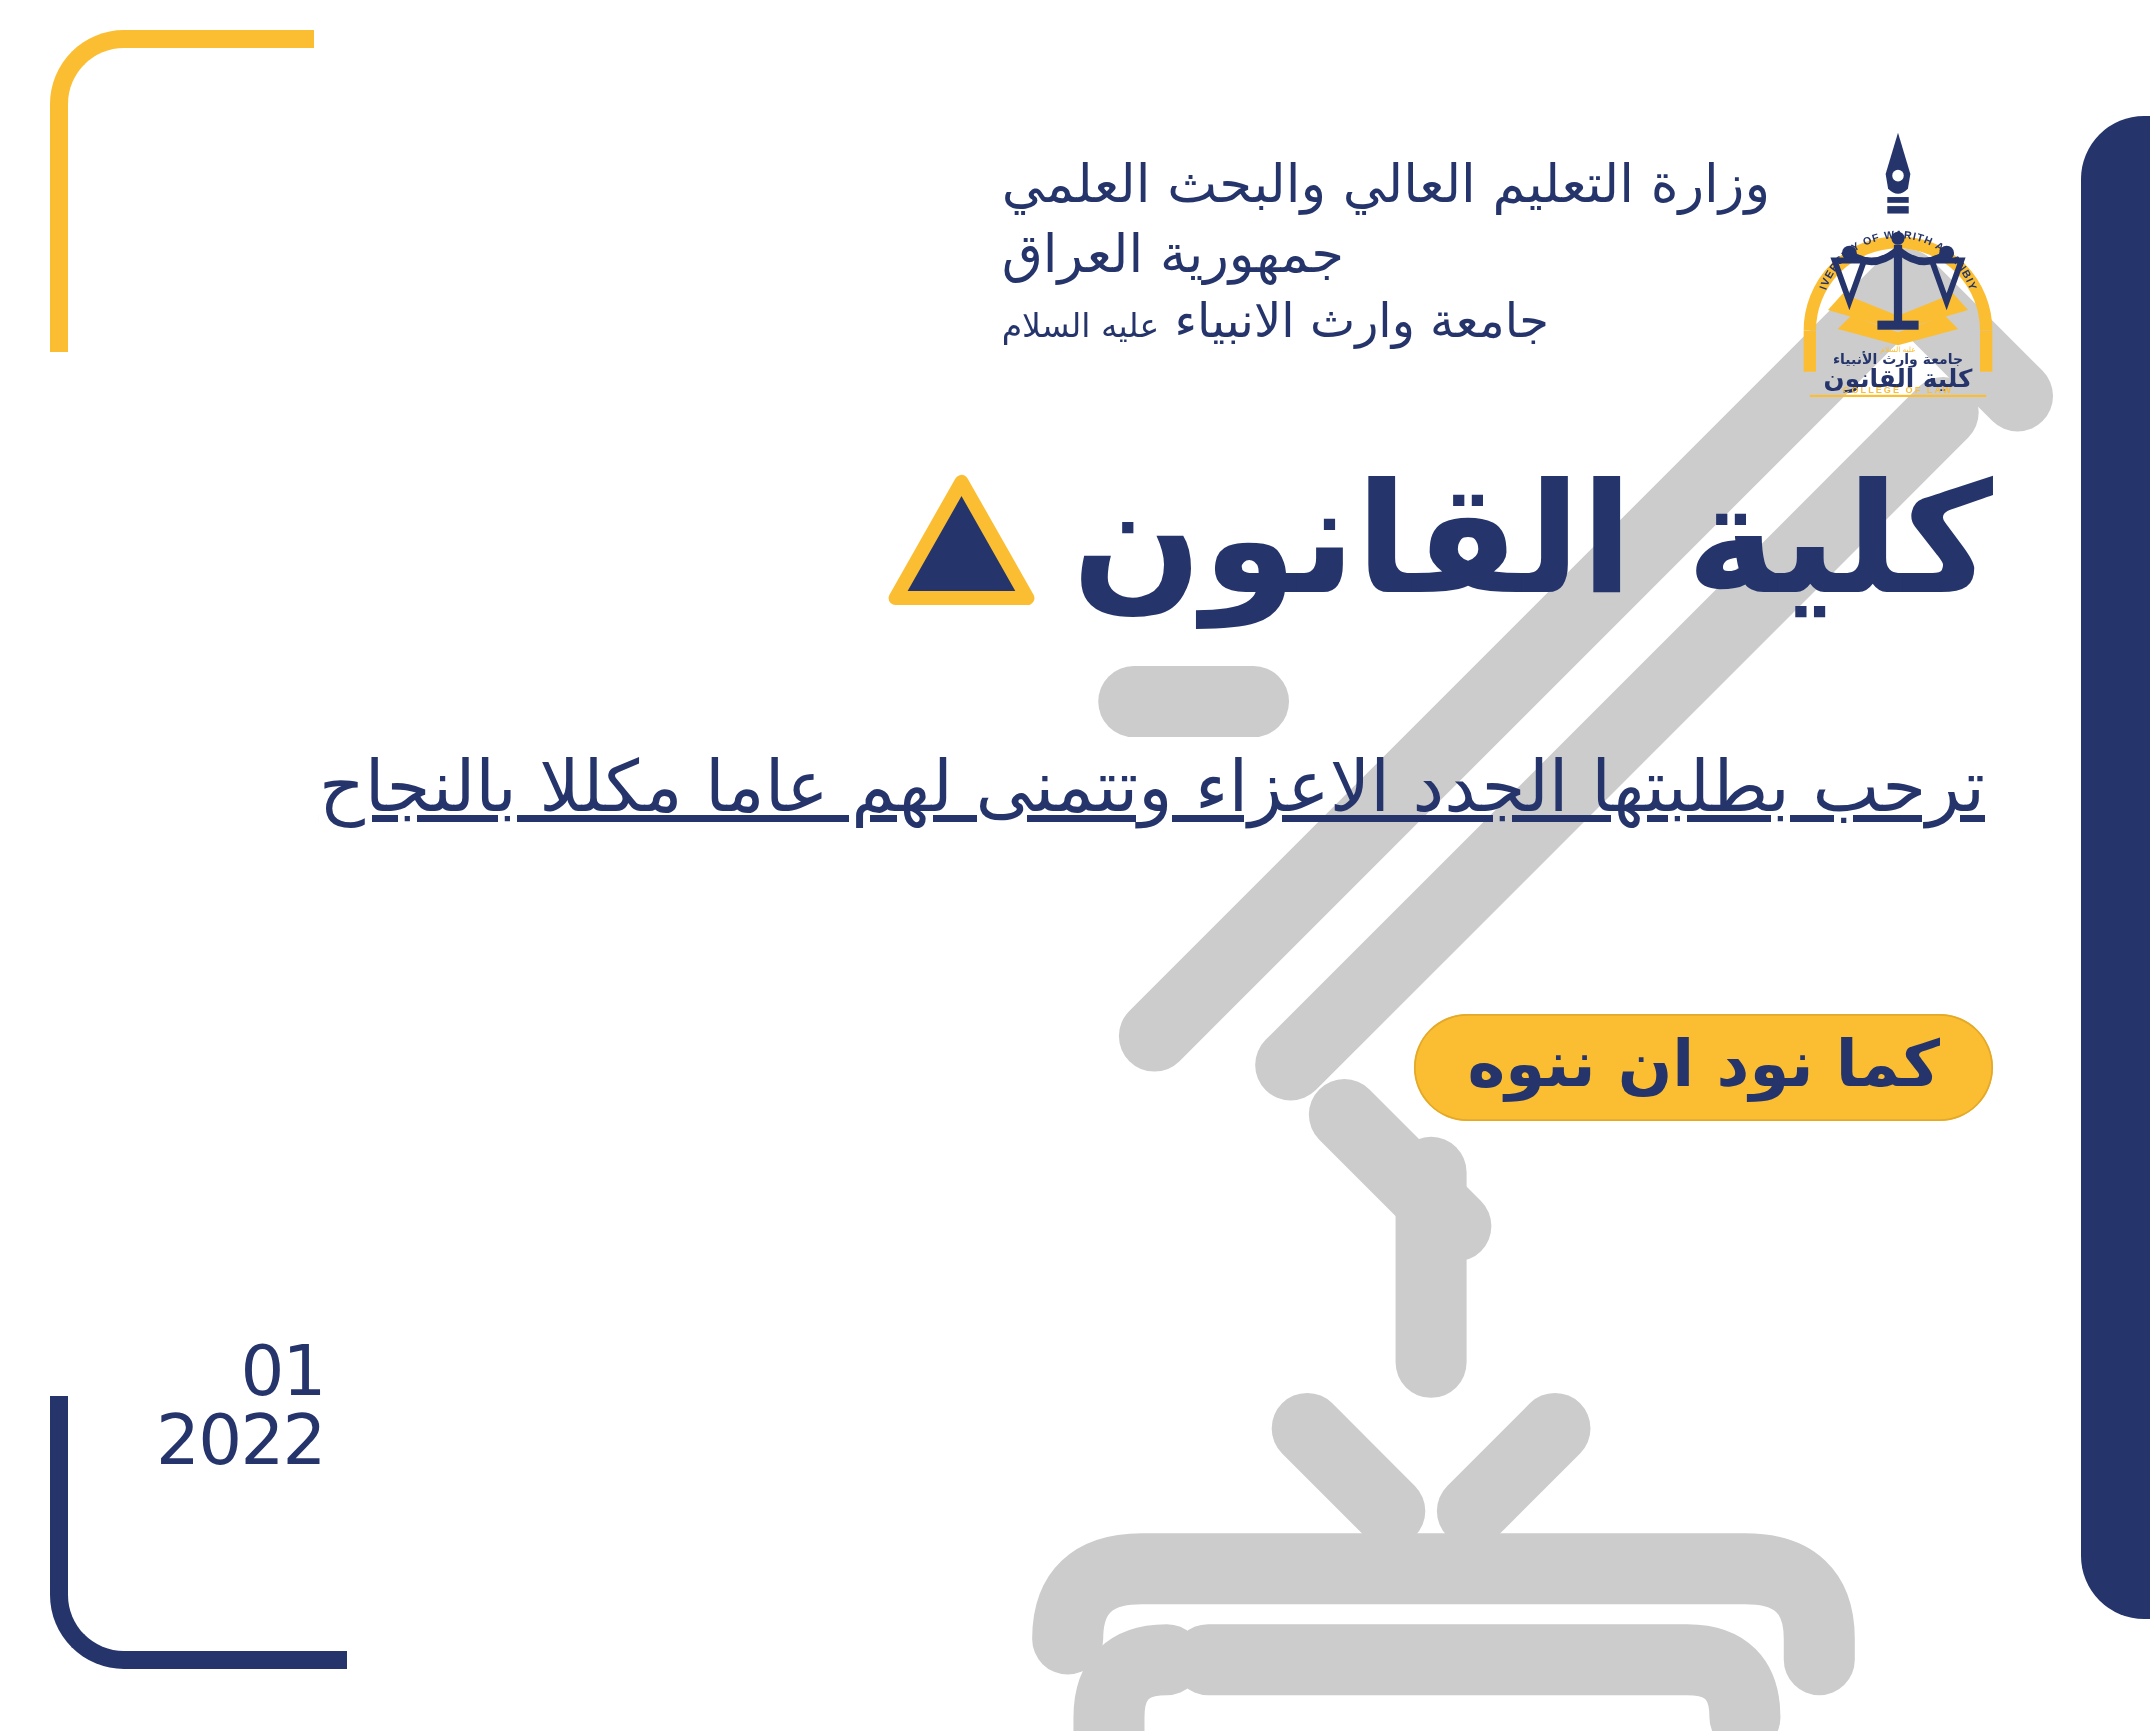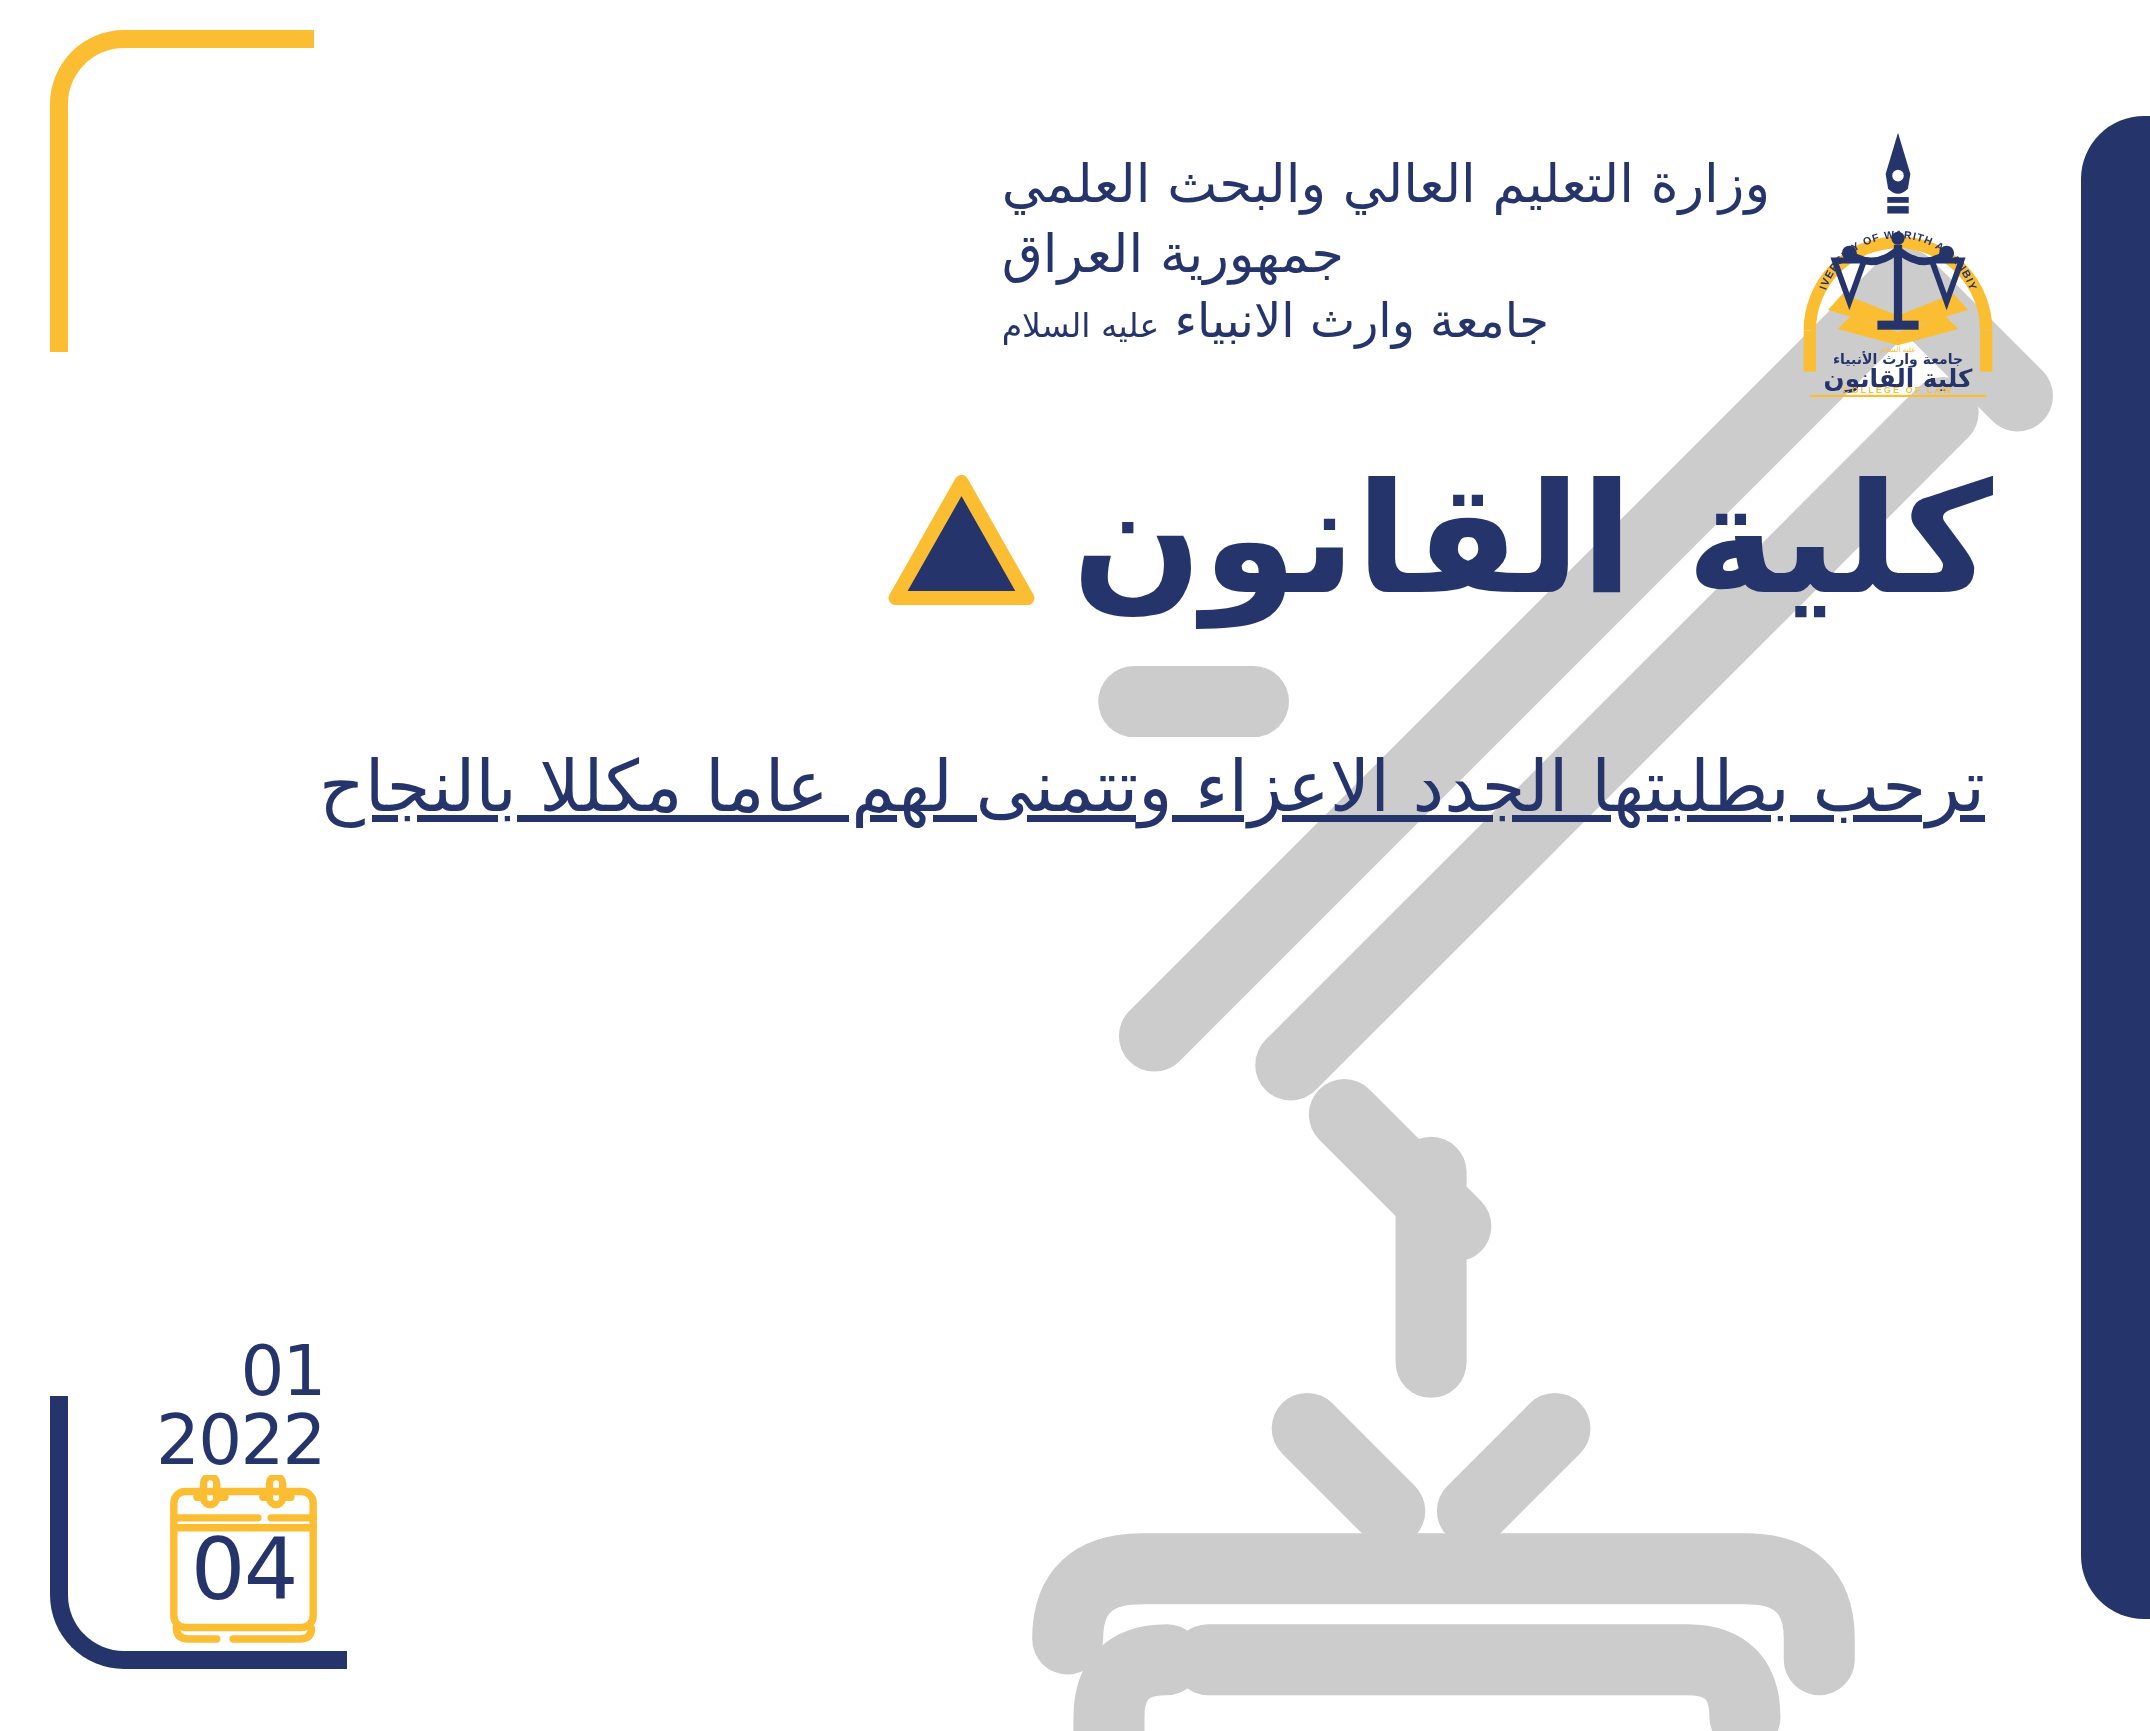--- a/index.html
+++ b/index.html
@@ -287,42 +287,24 @@
     <div id="main-title">كلية القانون</div>
     <div id="title-triangle">
       <svg viewBox="0 0 180 165" xmlns="http://www.w3.org/2000/svg" aria-hidden="true">
         <polygon points="90,12 170,153 10,153" fill="#25356B" stroke="#FBBE33" stroke-width="17" stroke-linejoin="round"></polygon>
       </svg>
     </div>
   </div>
 
   <div class="body-line" id="welcome-line">ترحب بطلبتها الجدد الاعزاء وتتمنى لهم عاما مكللا بالنجاح</div>
 
+  <div id="notice-badge">كما نود ان ننوه</div>
 
 
   <div id="date-block">
     <div id="date-text">
       <span id="date-month">01</span>
       <span id="date-year">2022</span>
     </div>
-    <div id="calendar-icon">
-      <svg viewBox="0 0 185 205" xmlns="http://www.w3.org/2000/svg" aria-hidden="true">
-        <g fill="none" stroke="#FBBE33" stroke-width="9" stroke-linecap="round">
-          <rect x="8" y="20" width="169" height="165" rx="14"></rect>
-          <path d="M 8 52 L 110 52"></path>
-          <path d="M 126 52 L 177 52"></path>
-          <path d="M 8 64 L 177 64"></path>
-          <path d="M 11 185 Q 11 199 26 199 L 60 199"></path>
-          <path d="M 80 199 L 160 199 Q 175 199 175 186"></path>
-          <rect x="44" y="2" width="16" height="34" rx="8"></rect>
-          <rect x="124" y="2" width="16" height="34" rx="8"></rect>
-          <path d="M 36 27 L 44 27"></path>
-          <path d="M 60 27 L 70 27"></path>
-          <path d="M 116 27 L 124 27"></path>
-          <path d="M 140 27 L 150 27"></path>
-        </g>
-      </svg>
-      <div id="calendar-day">04</div>
-    </div>
   </div>
 
 </div>
 
 
 </body></html>

